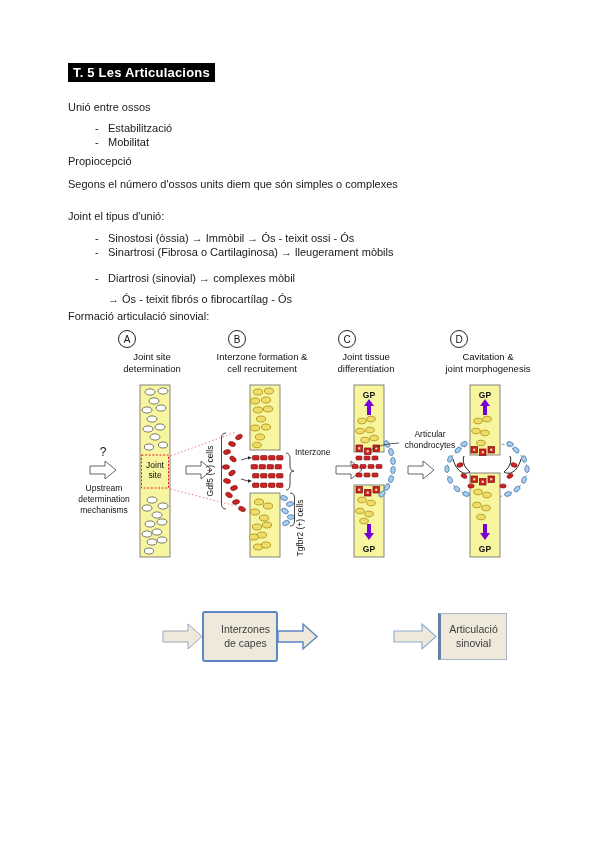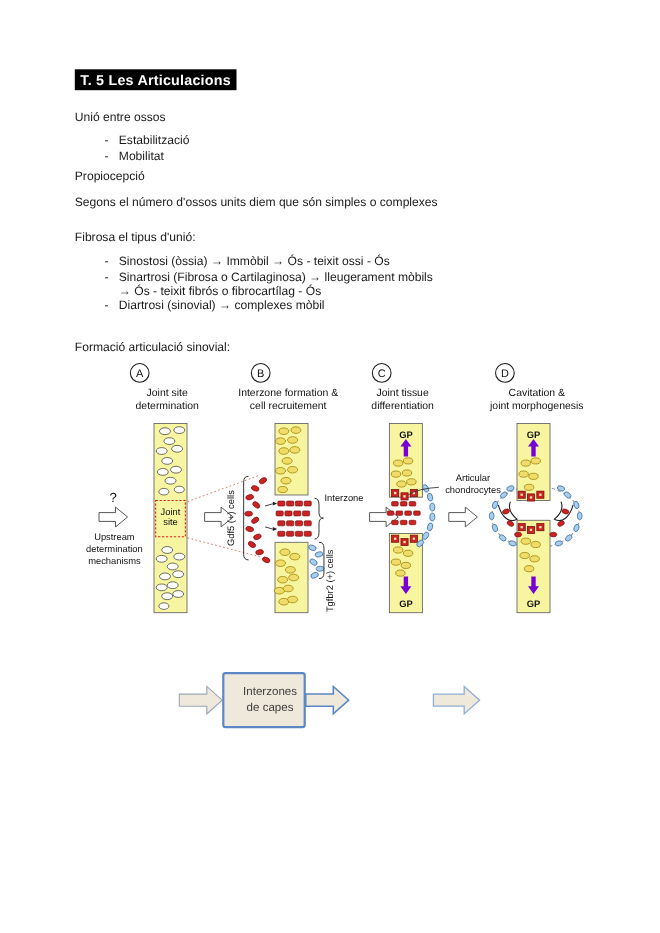--- a/index.html
+++ b/index.html
@@ -3,21 +3,21 @@
 <meta charset="utf-8">
 <style>
   html,body{margin:0;padding:0;background:#fff;}
   .page{position:relative;width:600px;height:848px;background:#ffffff;overflow:hidden;
         font-family:"Liberation Sans","DejaVu Sans",sans-serif;color:#1a1a1a;}
   .title{position:absolute;left:68px;top:63px;background:#000;color:#fff;
          font-size:13px;font-weight:bold;padding:2px 5px;letter-spacing:.2px;white-space:nowrap;}
   .line{position:absolute;left:68px;font-size:11px;white-space:nowrap;}
   .bullet{position:absolute;left:95px;font-size:11px;white-space:nowrap;}
   .bullet .dash{display:inline-block;width:13px;}
-  .cont{position:absolute;left:108px;font-size:11px;white-space:nowrap;}
+  .cont{position:absolute;left:108px;font-size:11px;white-space:nowrap;margin-top:34px;}
   svg{position:absolute;left:0;}
   svg text{font-family:"Liberation Sans","DejaVu Sans",sans-serif;fill:#111;}
   .fig-title{font-size:9.5px;}
   .circ-letter{font-size:10px;}
   .small-lab{font-size:8.5px;}
   .gp{font-size:8.5px;font-weight:bold;}
   .fc-box{position:absolute;background:#EEE9DB;border:1px solid #A8B4C6;border-left:3px solid #627FA5;
           color:#3d3d3d;font-size:10.5px;line-height:1.3;display:flex;align-items:center;
           justify-content:center;text-align:center;box-sizing:border-box;z-index:2;padding:2px;}
   .fc-box.highlight{border:2px solid #5B87C5;border-radius:3px;padding-left:13px;}
@@ -33,21 +33,21 @@
 
   <div class="bullet" style="top:122px">
     <span class="dash">-</span><span>Estabilització</span>
   </div>
   <div class="bullet" style="top:136px">
     <span class="dash">-</span><span>Mobilitat</span>
   </div>
 
   <div class="line" style="top:155px">Propiocepció</div>
   <div class="line" style="top:178px">Segons el número d'ossos units diem que són simples o complexes</div>
-  <div class="line" style="top:210px">Fibrosa el tipus d'unió:</div>
+  <div class="line" style="top:210px">Joint el tipus d'unió:</div>
 
   <div class="bullet" style="top:246px">
     <span class="dash">-</span><span>Sinartrosi (Fibrosa o Cartilaginosa) → lleugerament mòbils</span>
   </div>
   <div class="bullet" style="top:232px">
     <span class="dash">-</span><span>Sinostosi (òssia) → Immòbil → Ós - teixit ossi - Ós</span>
   </div>
   <div class="cont" style="top:259px">→ Ós - teixit fibrós o fibrocartílag - Ós</div>
   <div class="bullet" style="top:272px">
     <span class="dash">-</span><span>Diartrosi (sinovial) → complexes mòbil</span>
@@ -328,14 +328,15 @@
       <text class="gp" x="485" y="552" text-anchor="middle">GP</text>
     </g>
   </svg>
 
   <svg style="top:600px;z-index:1" width="600" height="75" viewBox="0 600 600 75">
     <polygon points="0,7 25,7 25,0 39,12.5 25,25 25,18 0,18" transform="translate(163,624)" fill="#EEE9DB" stroke="#9AA7B8" stroke-width="1"></polygon>
     <polygon points="0,7 25,7 25,0 39,12.5 25,25 25,18 0,18" transform="translate(278,624)" fill="#EEE9DB" stroke="#5B87C5" stroke-width="1.4"></polygon>
     <polygon points="0,7 28,7 28,0 42,12.5 28,25 28,18 0,18" transform="translate(394,624)" fill="#EEE9DB" stroke="#8FAFD4" stroke-width="1.2"></polygon>
   </svg>
   <div class="fc-box highlight" style="left:202px;top:611px;width:76px;height:51px">Interzones de capes</div>
+  <div class="fc-box" style="left:438px;top:613px;width:69px;height:47px">Articulació sinovial</div>
 
 </div>
 
 </body></html>

